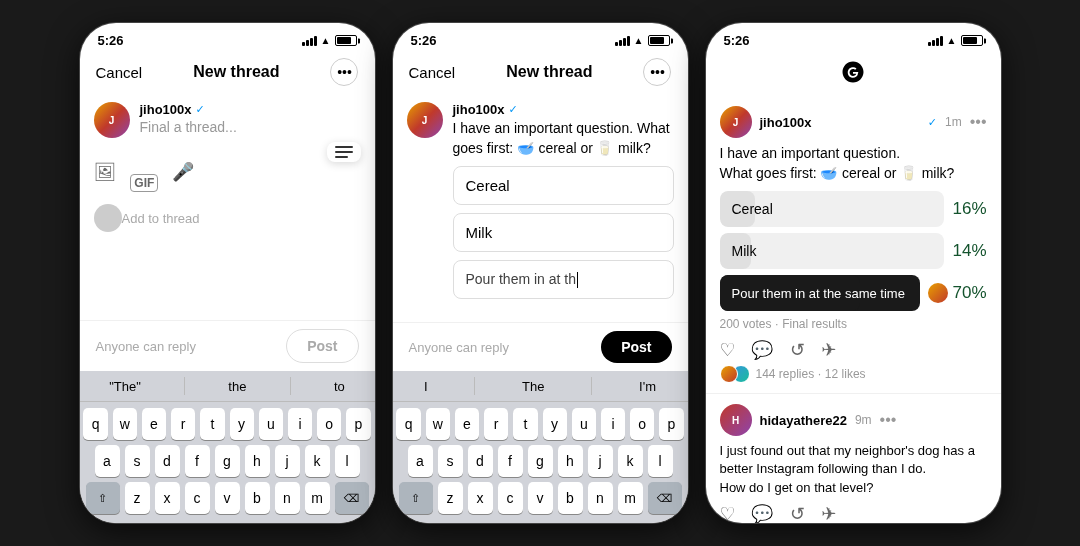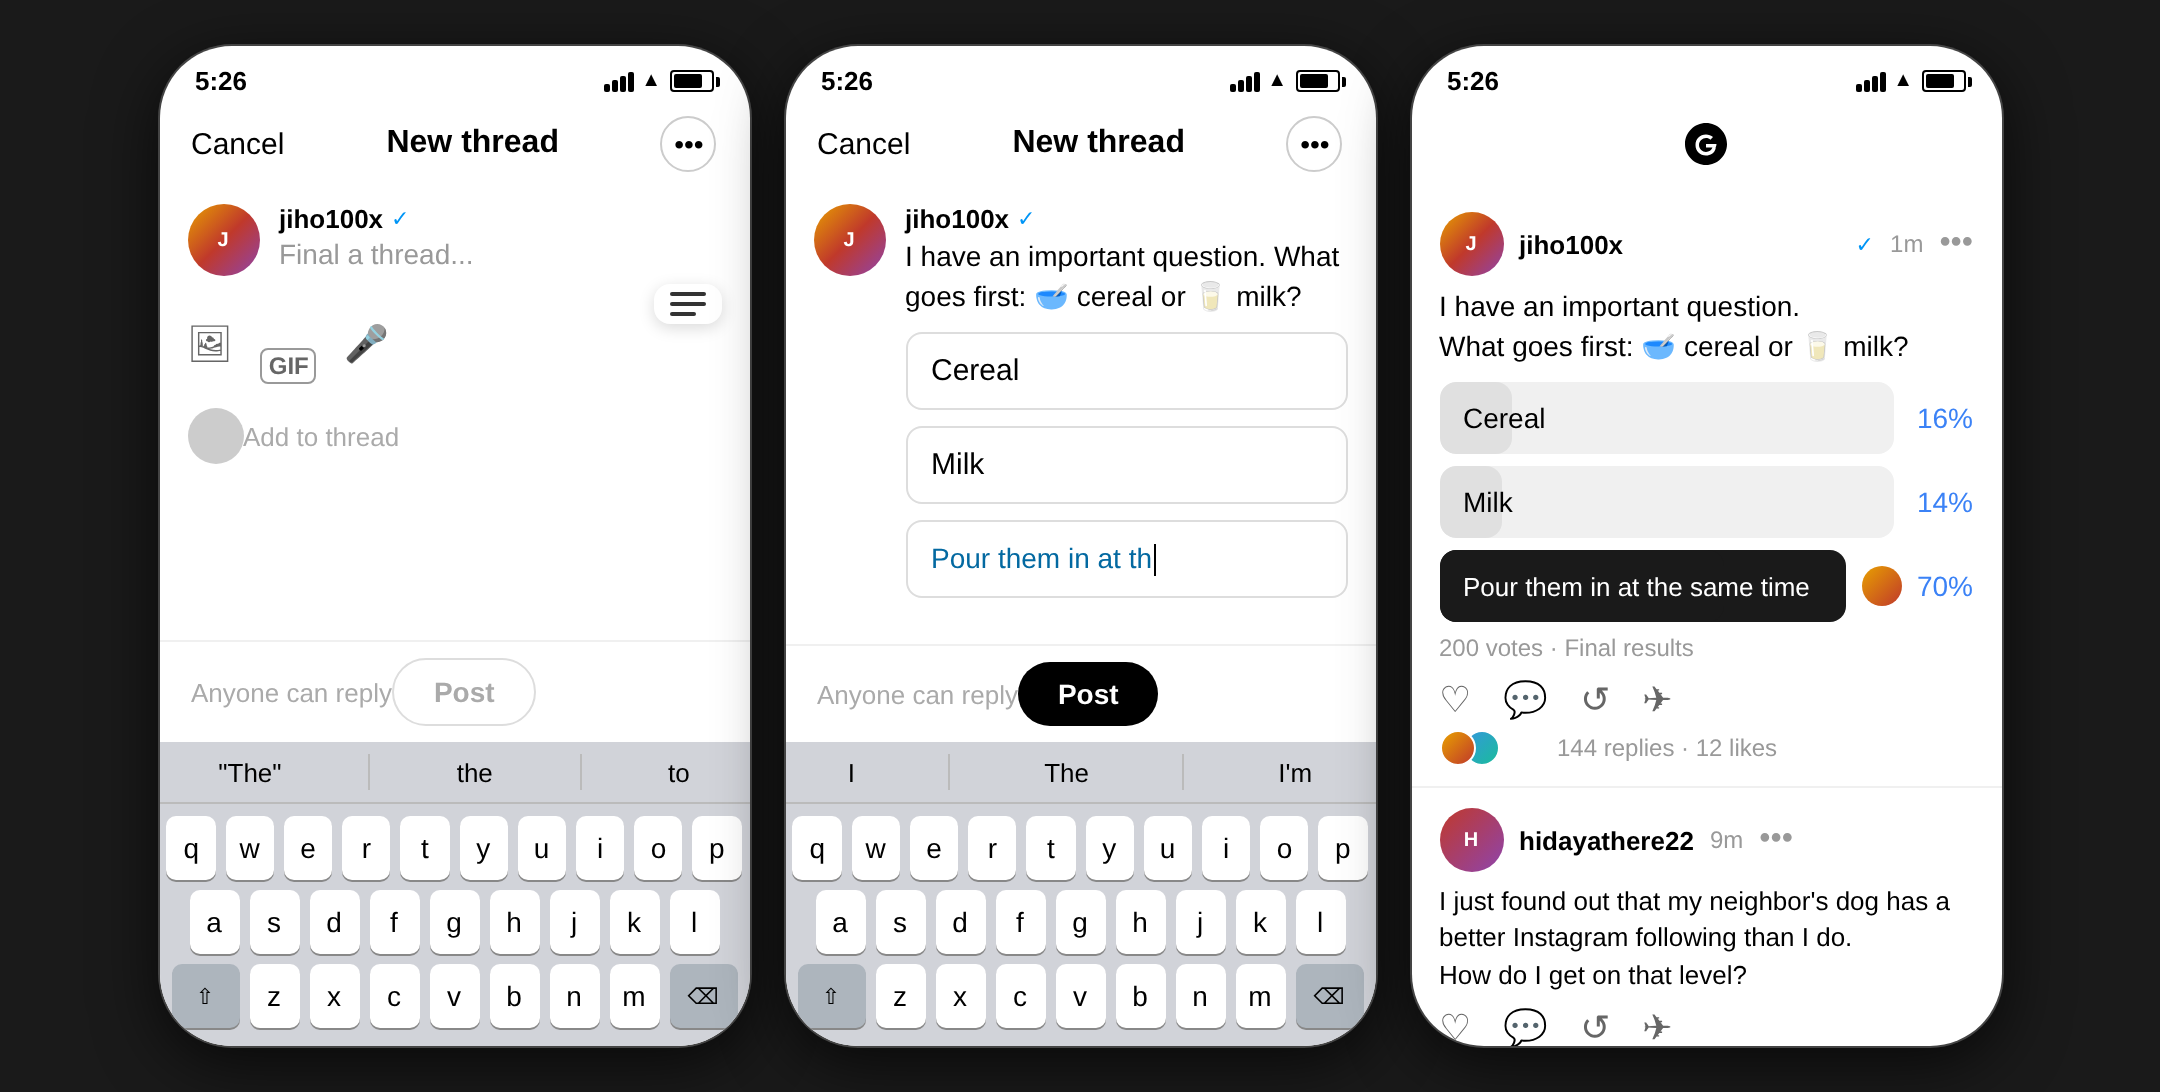--- a/index.html
+++ b/index.html
@@ -130,20 +130,21 @@
       align-items: center;
       gap: 0;
       padding: 6px 0;
     }
     .add-thread-text { color: #aaa; font-size: 13px; }
 
     
     .footer-bar {
       display: flex;
       align-items: center;
+      justify-content: space-between;
       padding: 8px 16px;
       border-top: 1px solid #f0f0f0;
       flex-shrink: 0;
       margin-top: 22px;
     }
     .footer-text { color: #aaa; font-size: 13px; }
     .post-btn {
       background: #000; color: #fff; font-size: 14px; font-weight: 700;
       border: none; border-radius: 20px; padding: 8px 20px; cursor: pointer;
     }
@@ -182,21 +183,21 @@
 
     
     .poll-option {
       border: 1px solid #ddd; border-radius: 8px; padding: 10px 12px;
       margin-bottom: 8px; font-size: 15px; color: #000;
     }
     .poll-input {
       border: 1px solid #ddd; border-radius: 8px; padding: 10px 12px;
       margin-bottom: 8px; font-size: 14px; color: #999;
     }
-    .poll-input.typing { color: #0369a1; }
+    .poll-input.typing { color: #404040; }
     .poll-footer {
       display: flex; justify-content: space-between; font-size: 12px; color: #999;
       margin-top: 4px;
     }
     .remove-poll { color: #e74c3c; }
 
     
     .feed-content {
       flex: 1;
       overflow: hidden;
@@ -226,21 +227,21 @@
       flex: 1; height: 36px; border-radius: 8px; overflow: hidden;
       background: #f0f0f0; position: relative; display: flex; align-items: center;
     }
     .poll-result-bar {
       position: absolute; left: 0; top: 0; height: 100%;
       border-radius: 8px;
     }
     .poll-result-label {
       position: relative; z-index: 1; padding-left: 12px; font-size: 14px; color: #000; font-weight: 500;
     }
-    .poll-result-pct { font-size: 14px; color: #3b82f6; min-width: 32px; text-align: right; }
+    .poll-result-pct { font-size: 17px; color: #14532d; min-width: 32px; text-align: right; }
     .poll-winner .poll-result-bar-wrap { background: #1a1a1a; }
     .poll-winner .poll-result-label { color: #fff; }
     .poll-winner .poll-result-bar { background: #1a1a1a; }
 
     .poll-votes { font-size: 12px; color: #999; margin-bottom: 8px; }
 
     .action-row {
       display: flex; align-items: center; gap: 16px; margin-top: 4px;
     }
     .action-icon { font-size: 18px; color: #666; cursor: pointer; }
@@ -540,21 +541,21 @@
       </div>
 
       <div class="poll-votes">200 votes · Final results</div>
 
       <div class="action-row">
         <span class="action-icon">♡</span>
         <span class="action-icon">💬</span>
         <span class="action-icon">↺</span>
         <span class="action-icon">✈</span>
       </div>
-      <div style="display:flex;align-items:center;margin-top:4px;gap:23px;">
+      <div style="display:flex;align-items:center;margin-top:4px;">
         <div class="reply-avatars">
           <div class="reply-avatar"></div>
           <div class="reply-avatar"></div>
         </div>
         <span class="action-text">144 replies · 12 likes</span>
       </div>
     </div>
 
     <div class="comment-post">
       <div class="feed-post-header">

